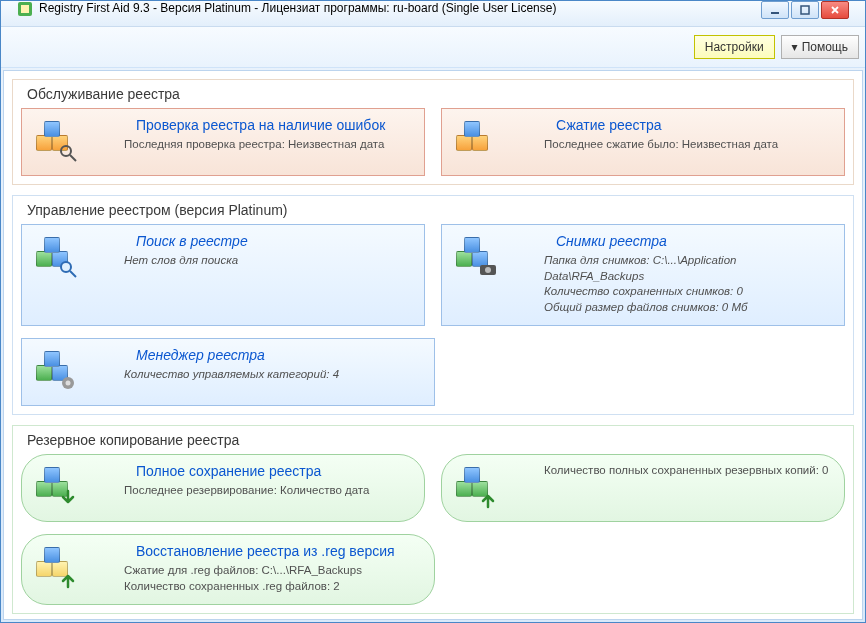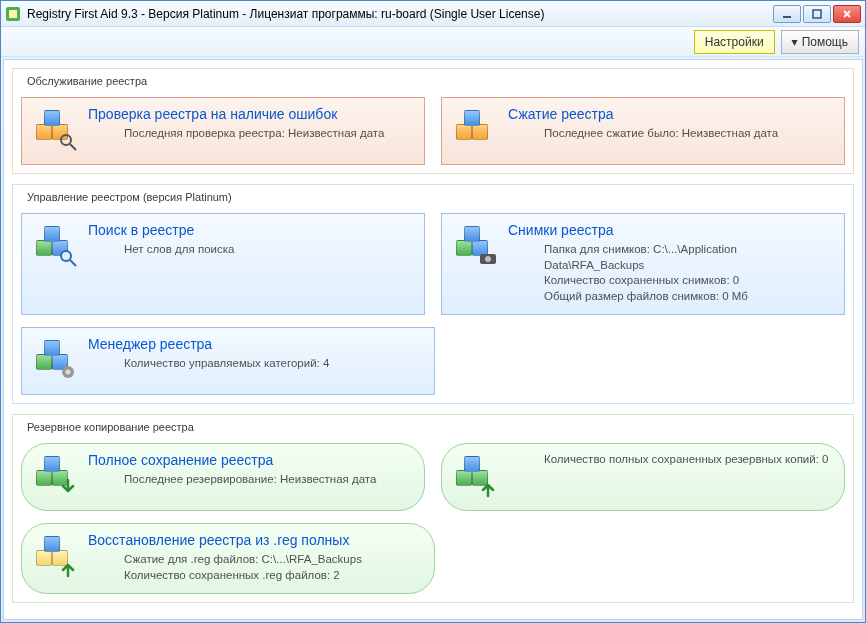--- a/index.html
+++ b/index.html
@@ -1,50 +1,50 @@
 <!DOCTYPE html>
 <html><head>
 <meta charset="utf-8">
 <style>
   * { box-sizing: border-box; margin: 0; padding: 0; }
   html, body { width: 866px; height: 623px; font-family: "Segoe UI", Tahoma, sans-serif; font-size: 12px; overflow: hidden; background: #fff; }
   .window { width: 866px; height: 623px; border: 1px solid #4a87c7; background: linear-gradient(#eaf3fc, #d9e9fa); display: flex; flex-direction: column; }
-  .titlebar { height: 26px; background: linear-gradient(#f7fbff, #e3effb); display: flex; align-items: center; padding: 0 4px; border-bottom: 1px solid #c9dbef; }
+  .titlebar { height: 26px; background: linear-gradient(#f7fbff, #e3effb); display: flex; padding: 0 16px; border-bottom: 1px solid #c9dbef; }
   .titlebar-icon { width: 16px; height: 16px; margin-right: 6px; }
   .titlebar-text { flex: 1; font-size: 12px; color: #000; }
   .win-controls { display: flex; gap: 2px; }
   .win-btn { width: 28px; height: 18px; border: 1px solid #6f9dcf; background: linear-gradient(#f2f8ff, #cfe3f8); border-radius: 2px; display: flex; align-items: center; justify-content: center; cursor: default; }
   .win-btn.close { background: linear-gradient(#f78b83, #e64b3e); border-color: #b23228; }
   .win-btn svg { display: block; }
 
-  .toolbar { height: 30px; display: flex; justify-content: flex-end; align-items: center; gap: 6px; padding: 9px 6px; background: linear-gradient(#f7fbff, #e9f3fd); border-bottom: 1px solid #cfe3f8; }
+  .toolbar { height: 30px; display: flex; justify-content: flex-end; align-items: center; gap: 6px; padding: 20px 6px; background: linear-gradient(#f7fbff, #e9f3fd); border-bottom: 1px solid #cfe3f8; }
   .tool-btn { height: 24px; padding: 0 10px; border: 1px solid #b0b0b0; background: linear-gradient(#fefefe, #e6e6e6); display: flex; align-items: center; gap: 4px; font-size: 12px; color: #333; cursor: default; }
   .tool-btn.highlight { border: 1px solid #c2c200; background: linear-gradient(#ffffe0, #fcfcbc); }
 
   .client { flex: 1; background: #fff; margin: 2px; border: 1px solid #bcd4ee; padding: 2px 4px 6px 4px; overflow: hidden; }
 
   .section { border: 1px solid #e0e0e0; margin: 6px 4px 10px 4px; padding: 28px 8px 8px 8px; position: relative; }
-  .section-title { position: absolute; top: 6px; left: 10px; font-size: 11px; color: #3a3a3a; background: #fff; padding: 0 4px; text-align: center; }
+  .section-title { position: absolute; top: 6px; left: 10px; font-size: 14px; color: #3a3a3a; background: #fff; padding: 0 4px; text-align: center; }
   .section.orange .section-title,
   .section.blue  .section-title,
   .section.green .section-title { background: transparent; }
 
   .section.orange { background: linear-gradient(#fff, #fff); }
   .section.blue   { background: linear-gradient(#fff, #fff); }
   .section.green  { background: linear-gradient(#fff, #fff); }
 
   .card-row { display: flex; gap: 16px; margin-bottom: 12px; }
   .card-row:last-child { margin-bottom: 0; }
   .card { flex: 1; min-width: 0; border: 1px solid; padding: 8px 10px 10px 8px; display: flex; gap: 10px; cursor: default; }
   .card.orange { border-color: #e0a090; background: linear-gradient(#fdf4ee, #f8e4d8); }
-  .card.blue   { border-color: #9ec0e8; background: linear-gradient(#f4faff, #dfeeff); }
+  .card.blue   { border-color: #9ec0e8; background: linear-gradient(#f4faff, #dfeeff); font-style: italic; }
   .card.green  { border-color: #9fd29f; background: linear-gradient(#f4fff4, #e2f6e2); border-radius: 26px; }
   .card-icon { width: 48px; height: 48px; flex-shrink: 0; display: flex; align-items: flex-start; justify-content: center; }
   .card-body { flex: 1; min-width: 0; }
-  .card-title { color: #0b57d0; font-size: 14px; margin-bottom: 4px; }
+  .card-title { color: #0b57d0; font-size: 14px; margin-bottom: 4px; margin-left: 48px; }
   .card-line { color: #505050; font-size: 11.5px; line-height: 1.35; margin-left: 36px; }
   .spacer-card { flex: 1; visibility: hidden; }
 
   
   .cube { position: relative; width: 44px; height: 44px; }
   .cube .blk { position: absolute; width: 16px; height: 16px; border: 1px solid rgba(0,0,0,.25); border-radius: 2px; }
   .cube .b1 { left: 4px; top: 18px; }
   .cube .b2 { left: 20px; top: 18px; }
   .cube .b3 { left: 12px; top: 4px; }
   .cube.orange .blk { background: linear-gradient(#ffd27a,#f7a23c); }
@@ -216,21 +216,21 @@
                 <div class="blk b3"></div>
               <span class="badge">
                   <svg width="20" height="20" viewBox="0 0 20 20">
                     <path d="M10 2 v10 M5 8 l5 5 l5 -5" fill="none" stroke="#2e8b2e" stroke-width="2.5" stroke-linecap="round" stroke-linejoin="round"></path>
                   </svg>
                 </span>
             </div>
           </div>
           <div class="card-body">
             <div class="card-title">Полное сохранение реестра</div>
-            <div class="card-line">Последнее резервирование: Неизвестная дата</div>
+            <div class="card-line">Последнее резервирование: Количество дата</div>
           </div>
         </div>
         <div class="card green">
           <div class="card-icon">
             <div class="cube green">
                 <div class="blk b1"></div>
                 <div class="blk b2"></div>
                 <div class="blk b3"></div>
               <span class="badge">
                   <svg width="20" height="20" viewBox="0 0 20 20">
@@ -252,21 +252,21 @@
                 <div class="blk b2" style="background:linear-gradient(#fff3b0,#f5d56b);"></div>
                 <div class="blk b3"></div>
               <span class="badge">
                   <svg width="20" height="20" viewBox="0 0 20 20">
                     <path d="M10 18 v-10 M5 12 l5 -5 l5 5" fill="none" stroke="#2e8b2e" stroke-width="2.5" stroke-linecap="round" stroke-linejoin="round"></path>
                   </svg>
                 </span>
             </div>
           </div>
           <div class="card-body">
-            <div class="card-title">Восстановление реестра из .reg полных</div>
+            <div class="card-title">Восстановление реестра из .reg версия</div>
             <div class="card-line">Сжатие для .reg файлов: C:\...\RFA_Backups</div>
             <div class="card-line">Количество сохраненных .reg файлов: 2</div>
           </div>
         </div>
         <div class="spacer-card"></div>
       </div>
     </div>
 
   </div>
 </div>

